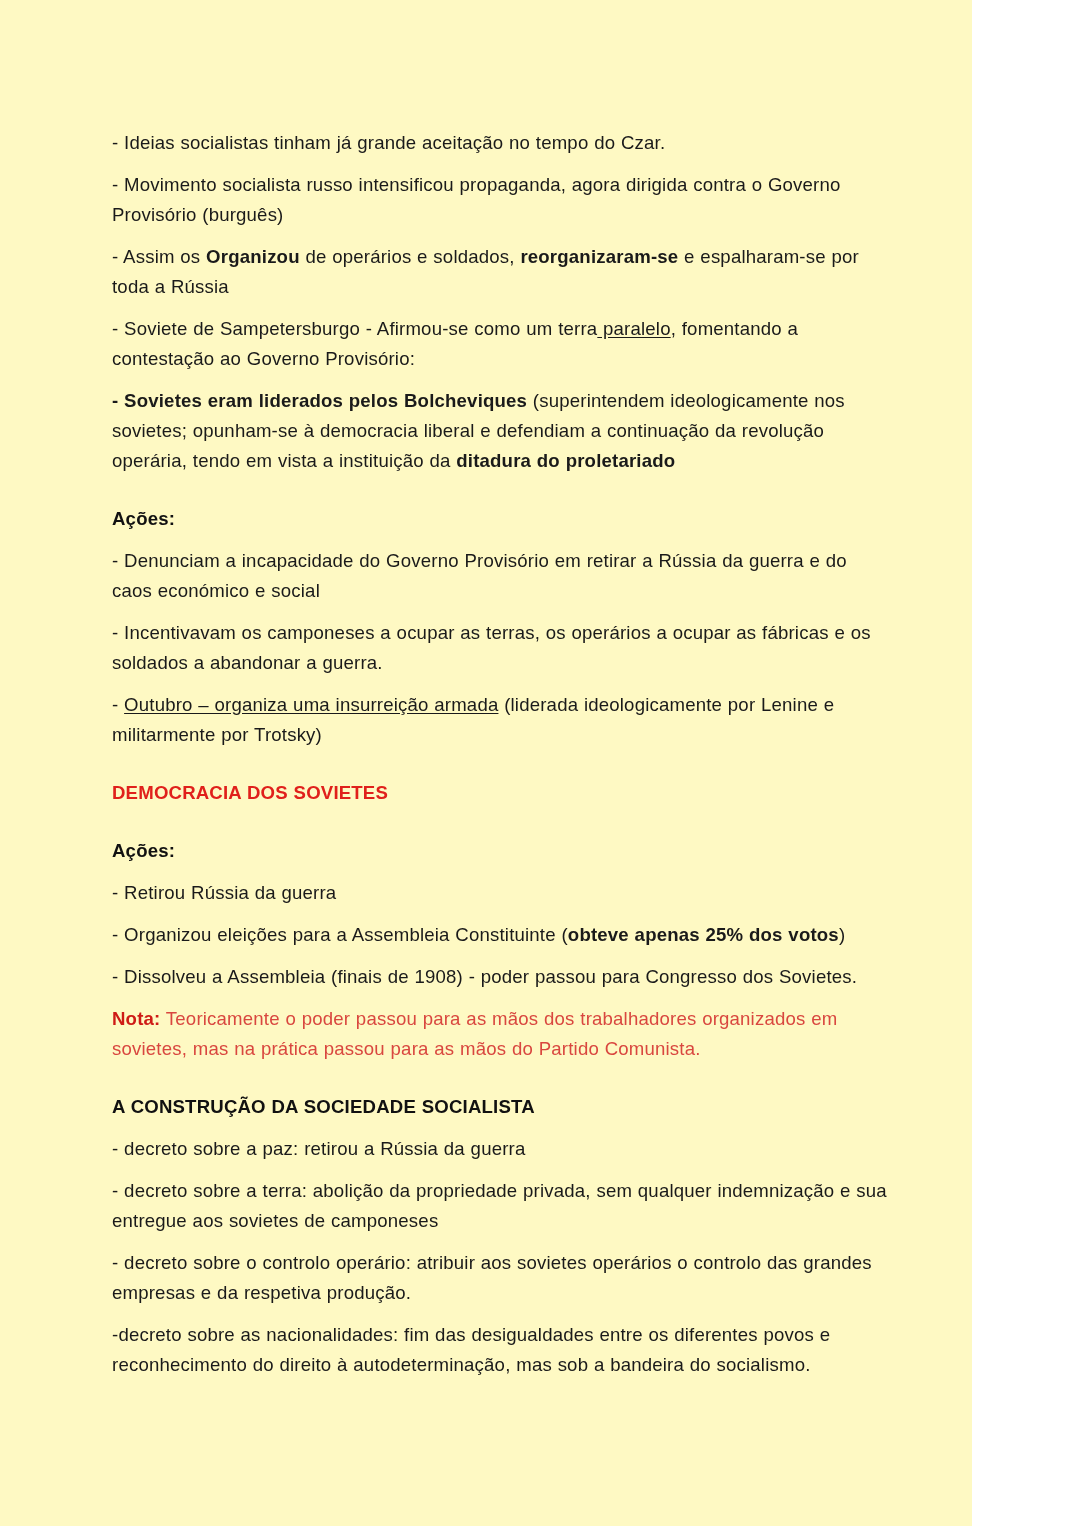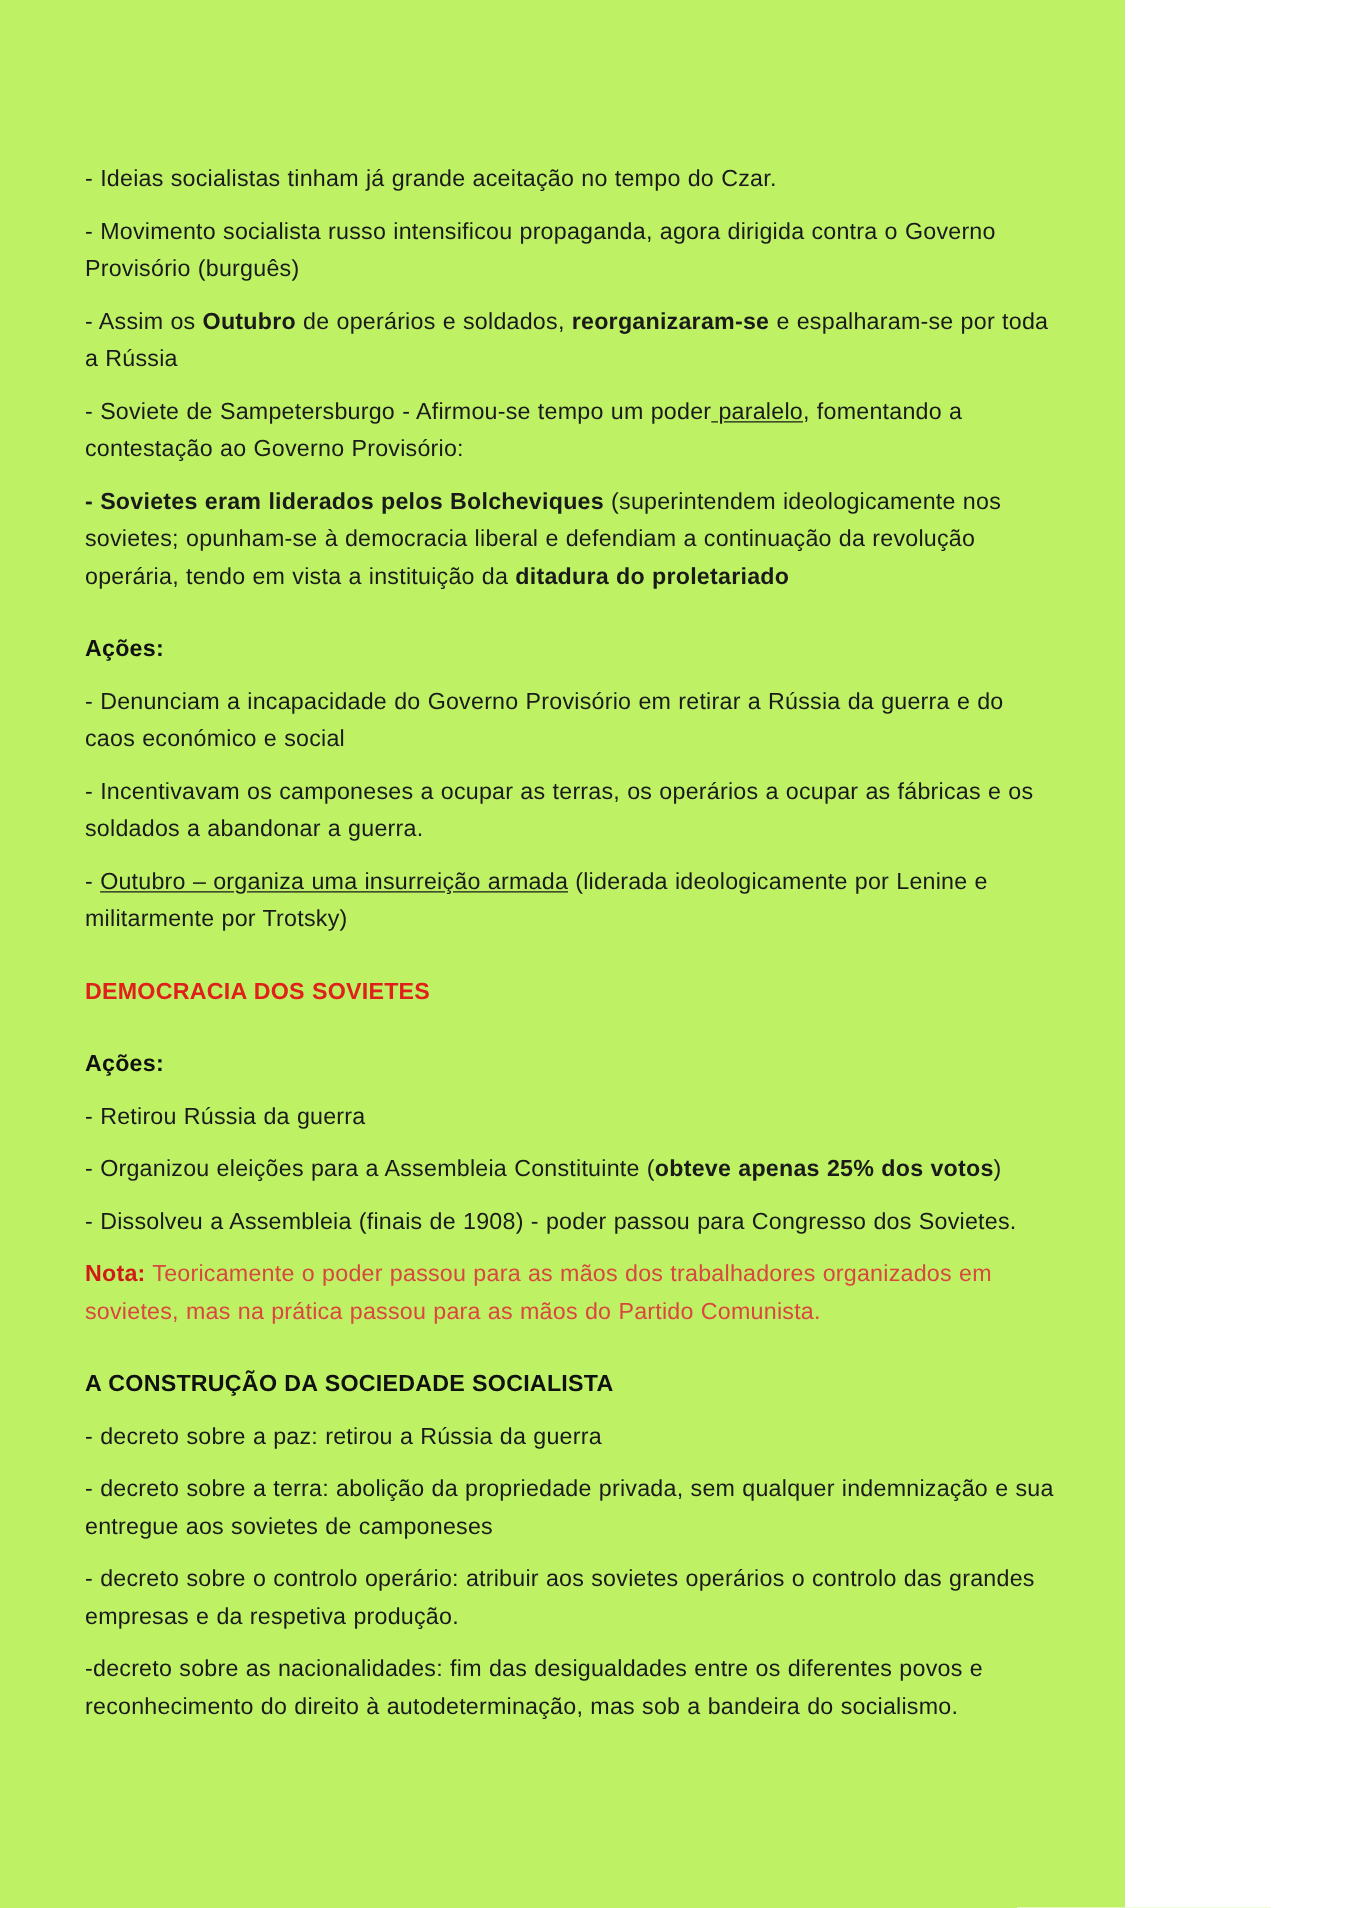--- a/index.html
+++ b/index.html
@@ -11,25 +11,25 @@
   body {
     width: 1080px;
     height: 1526px;
     font-family: "Liberation Sans", sans-serif;
     color: #1a1a1a;
     -webkit-font-smoothing: antialiased;
   }
 
   .page {
     position: relative;
-    width: 900px;
+    width: 972px;
     height: 1526px;
-    background: #bef264;
+    background: #fef9c3;
     box-sizing: border-box;
-    padding: 128px 150px 0 68px;
+    padding: 128px 150px 0 112px;
   }
 
   .doc-body {
     width: 780px;
   }
 
   
   .para {
     font-size: 18.6px;
     line-height: 30px;
@@ -70,22 +70,22 @@
   }
 </style>
 </head>
 <body>
 
 <div class="page">
   <div class="doc-body" id="doc-body">
 
   <p class="para"><span>- Ideias socialistas tinham já grande aceitação no tempo do Czar.</span></p>
       <p class="para"><span>- Movimento socialista russo intensificou propaganda, agora dirigida contra o Governo Provisório (burguês)</span></p>
-      <p class="para"><span>- Assim os </span><span class="b">Outubro</span><span> de operários e soldados, </span><span class="b">reorganizaram-se</span><span> e espalharam-se por toda a Rússia</span></p>
-      <p class="para"><span>- Soviete de Sampetersburgo - Afirmou-se tempo um poder</span><span class="u"> paralelo</span><span>, fomentando a contestação ao Governo Provisório:</span></p>
+      <p class="para"><span>- Assim os </span><span class="b">Organizou</span><span> de operários e soldados, </span><span class="b">reorganizaram-se</span><span> e espalharam-se por toda a Rússia</span></p>
+      <p class="para"><span>- Soviete de Sampetersburgo - Afirmou-se como um terra</span><span class="u"> paralelo</span><span>, fomentando a contestação ao Governo Provisório:</span></p>
       <p class="para"><span class="b">- Sovietes eram liderados pelos Bolcheviques</span><span> (superintendem ideologicamente nos sovietes; opunham-se à democracia liberal e defendiam a continuação da revolução operária, tendo em vista a instituição da </span><span class="b">ditadura do proletariado</span></p>
       <p class="para heading-black gap-before"><span class="b">Ações:</span></p>
       <p class="para"><span>- Denunciam a incapacidade do Governo Provisório em retirar a Rússia da guerra e do caos económico e social</span></p>
       <p class="para"><span>- Incentivavam os camponeses a ocupar as terras, os operários a ocupar as fábricas e os soldados a abandonar a guerra.</span></p>
       <p class="para"><span>- </span><span class="u">Outubro – organiza uma insurreição armada</span><span> (liderada ideologicamente por Lenine e militarmente por Trotsky)</span></p>
       <p class="para heading-red gap-before"><span class="b">DEMOCRACIA DOS SOVIETES</span></p>
       <p class="para heading-black gap-before"><span class="b">Ações:</span></p>
       <p class="para"><span>- Retirou Rússia da guerra</span></p>
       <p class="para"><span>- Organizou eleições para a Assembleia Constituinte (</span><span class="b">obteve apenas 25% dos votos</span><span>)</span></p>
       <p class="para"><span>- Dissolveu a Assembleia (finais de 1908) - poder passou para Congresso dos Sovietes.</span></p>

